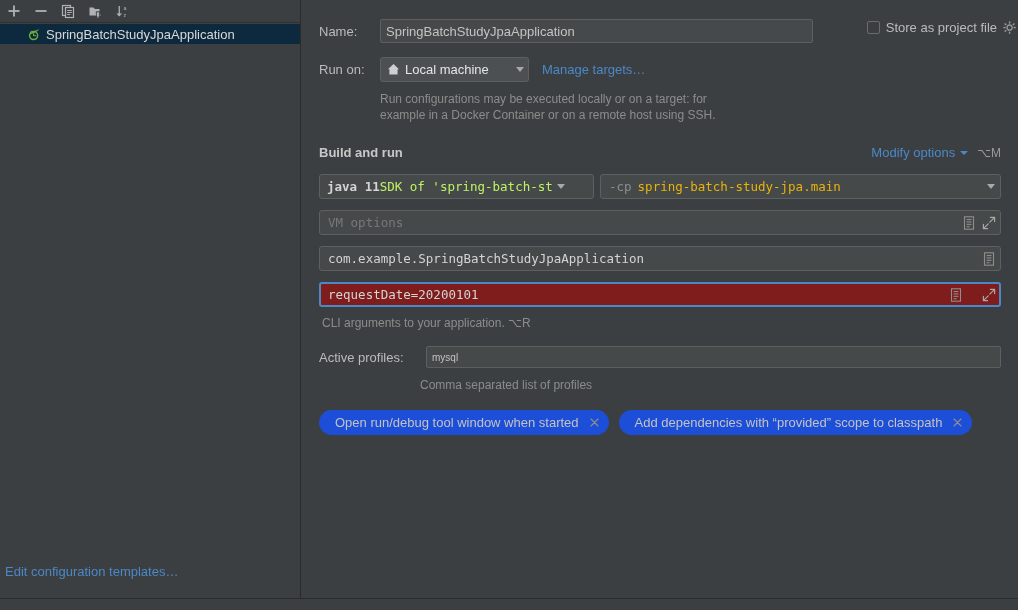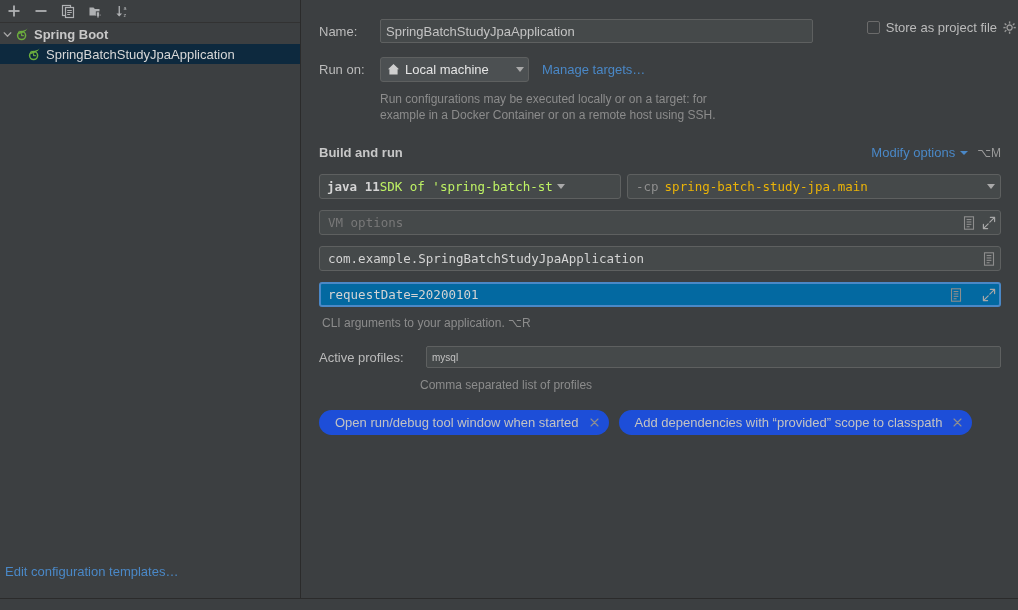--- a/index.html
+++ b/index.html
@@ -227,21 +227,21 @@
 
   
   #sdk-row {
     position: absolute;
     left: 17px; top: 174px;
     width: 682px;
     display: flex;
     gap: 6px;
   }
   #sdk-select {
-    width: 302px;
+    width: 275px;
     height: 25px;
     background: #45494a;
     border: 1px solid #5e6060;
     border-radius: 3px;
     display: flex;
     align-items: center;
     padding: 0 5px 0 7px;
     overflow: hidden;
     cursor: default;
   }
@@ -274,21 +274,21 @@
     height: 25px;
     background: #45494a;
     border: 1px solid #5e6060;
     border-radius: 3px;
     display: flex;
     align-items: center;
     padding: 0 4px 0 8px;
   }
   .txtfield.focused {
     border: 2px solid #4a88c7;
-    background: #0369a1;
+    background: #7f1d1d;
     padding: 0 3px 0 7px;
     gap: 13px;
   }
   .txt-val {
     flex: 1;
     color: #d4d4d4;
     white-space: nowrap;
     overflow: hidden;
   }
   .txt-val.placeholder { color: #787878; }
@@ -415,34 +415,20 @@
           <path d="M1.4 9.4 L4.25 12.6 L7.1 9.4 z" fill="#afb1b3"></path>
           <text x="8.4" y="6.2" font-family="'Liberation Sans',sans-serif" font-size="5.4" fill="#afb1b3">a</text>
           <text x="8.4" y="13.2" font-family="'Liberation Sans',sans-serif" font-size="5.4" fill="#afb1b3">z</text>
         </svg>
       </div>
 
     </div>
 
     <div id="tree">
 
-      <div class="tree-row group">
-        <span class="chevron">
-          <svg width="9" height="9" viewBox="0 0 9 9">
-            <path d="M1.2 2.8 L4.5 6.3 L7.8 2.8" fill="none" stroke="#a4a4a4" stroke-width="1.25" stroke-linecap="round" stroke-linejoin="round"></path>
-          </svg>
-        </span>
-        <svg class="spring-icon" viewBox="0 0 16 16">
-          <path d="M13.6 2.2 C12.4 4.2 10.0 4.2 8.2 4.9 C6.9 5.4 5.8 6.1 5.3 6.9 C5.1 5.6 5.6 4.4 5.6 4.4 C5.6 4.4 3.2 6.0 4.2 8.3 L5.0 8.0 C7.0 7.3 11.9 6.0 13.6 2.2 Z" fill="#6cae3e"></path>
-          <circle cx="7.6" cy="9.6" r="4.0" fill="none" stroke="#6cae3e" stroke-width="1.5"></circle>
-          <rect x="7.0" y="7.3" width="1.2" height="2.6" fill="#6cae3e"></rect>
-          <rect x="7.5" y="9.1" width="2.4" height="1.1" fill="#6cae3e"></rect>
-        </svg>
-        <span class="tree-label">Spring Boot</span>
-      </div>
 
       <div class="tree-row child selected">
         <svg class="spring-icon" viewBox="0 0 16 16">
           <path d="M13.6 2.2 C12.4 4.2 10.0 4.2 8.2 4.9 C6.9 5.4 5.8 6.1 5.3 6.9 C5.1 5.6 5.6 4.4 5.6 4.4 C5.6 4.4 3.2 6.0 4.2 8.3 L5.0 8.0 C7.0 7.3 11.9 6.0 13.6 2.2 Z" fill="#6cae3e"></path>
           <circle cx="7.6" cy="9.6" r="4.0" fill="none" stroke="#6cae3e" stroke-width="1.5"></circle>
           <rect x="7.0" y="7.3" width="1.2" height="2.6" fill="#6cae3e"></rect>
           <rect x="7.5" y="9.1" width="2.4" height="1.1" fill="#6cae3e"></rect>
         </svg>
         <span class="tree-label">SpringBatchStudyJpaApplication</span>
       </div>

